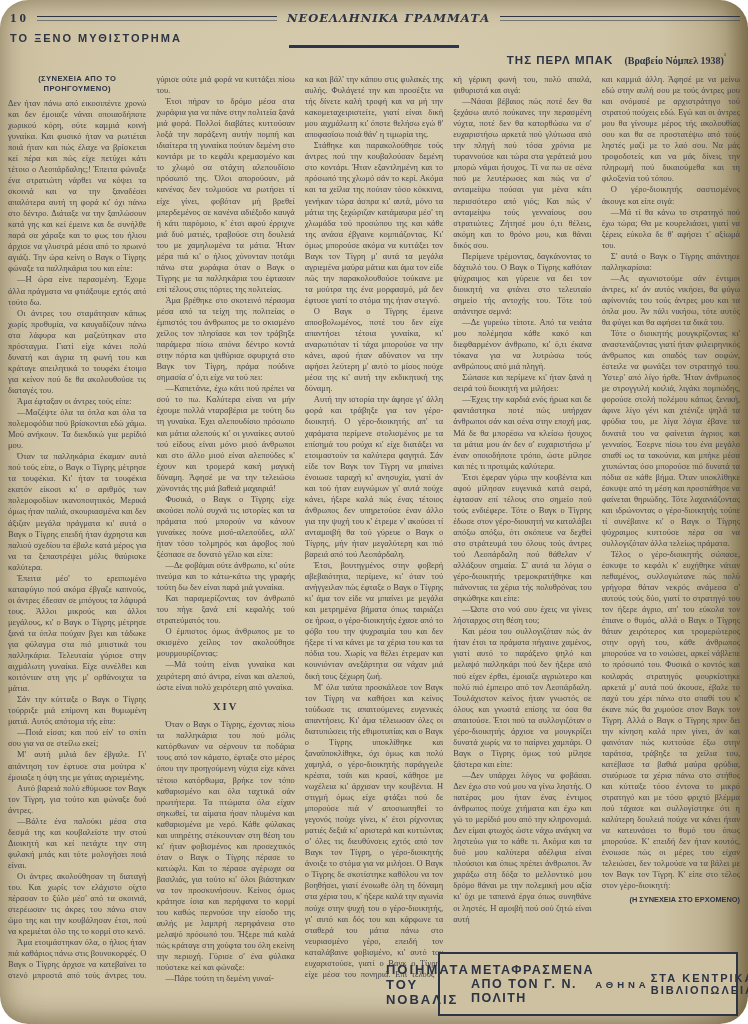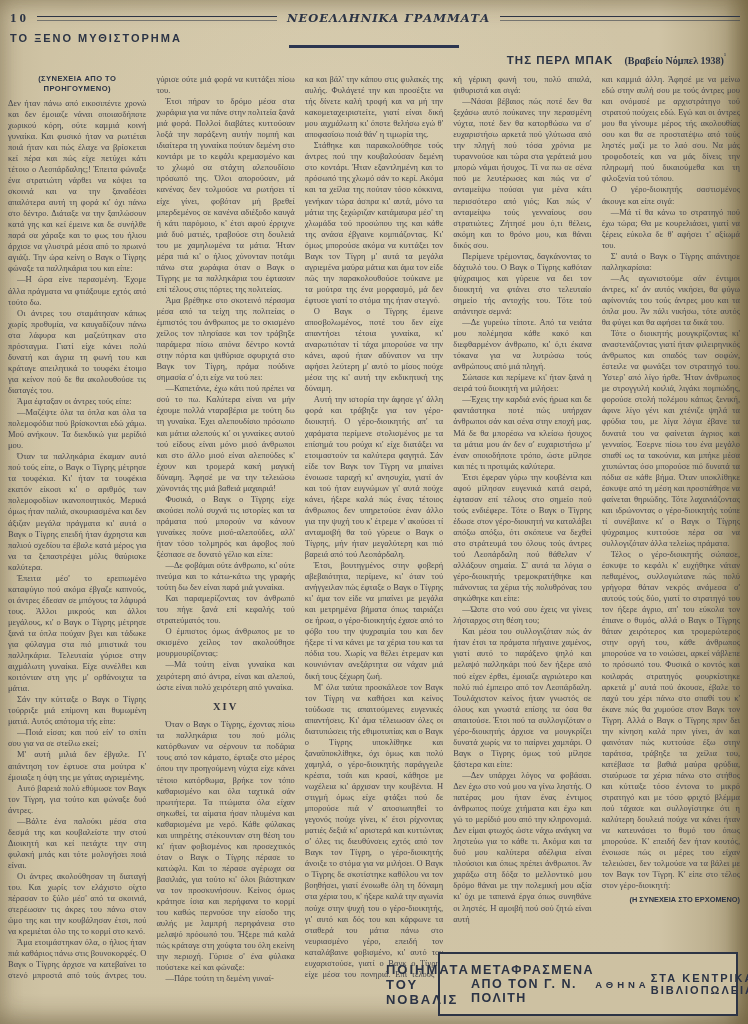--- a/index.html
+++ b/index.html
@@ -4,21 +4,21 @@
 <style>
   html,body{margin:0;padding:0;}
   body{width:748px;height:1024px;overflow:hidden;
        font-family:"Liberation Serif",serif;}
   .page{position:relative;width:748px;height:1024px;
         background:
           radial-gradient(ellipse at 45% 35%, rgba(255,250,230,.25), rgba(0,0,0,0) 60%),
           linear-gradient(90deg, #c6ba9b 0, #cfc3a4 6%, #d0c4a6 88%, #b8ab8a 97%, #a2946f 100%),
           #cbbf9f;
         box-shadow:inset -14px 0 26px rgba(74,60,30,.35), inset 0 -10px 20px rgba(74,60,30,.22), inset 6px 6px 18px rgba(120,105,70,.18);
-        box-sizing:border-box;padding:6px 8px 0 8px;color:#40414a;}
+        box-sizing:border-box;padding:6px 8px 0 8px;color:#40414a;border-radius:28px;}
   
   .topbar{display:flex;align-items:center;height:16px;margin-top:4px;}
   .pagenum{font-family:"Liberation Serif",serif;font-weight:bold;letter-spacing:3px;
            font-size:13px;color:#2c3445;margin:0 8px 0 2px;}
   .rule{flex:1 1 auto;height:3px;border-top:1.6px solid #2c3445;border-bottom:1px solid rgba(44,52,69,.55);}
   .masthead{font-family:"DejaVu Serif",serif;font-style:italic;font-weight:bold;
             font-size:11.5px;letter-spacing:1px;color:#2c3445;margin:0 10px;white-space:nowrap;}
   
   .kicker{font-family:"Liberation Sans",sans-serif;font-weight:bold;font-size:11px;
           letter-spacing:2px;color:#2c3445;margin:6px 0 0 2px;}

